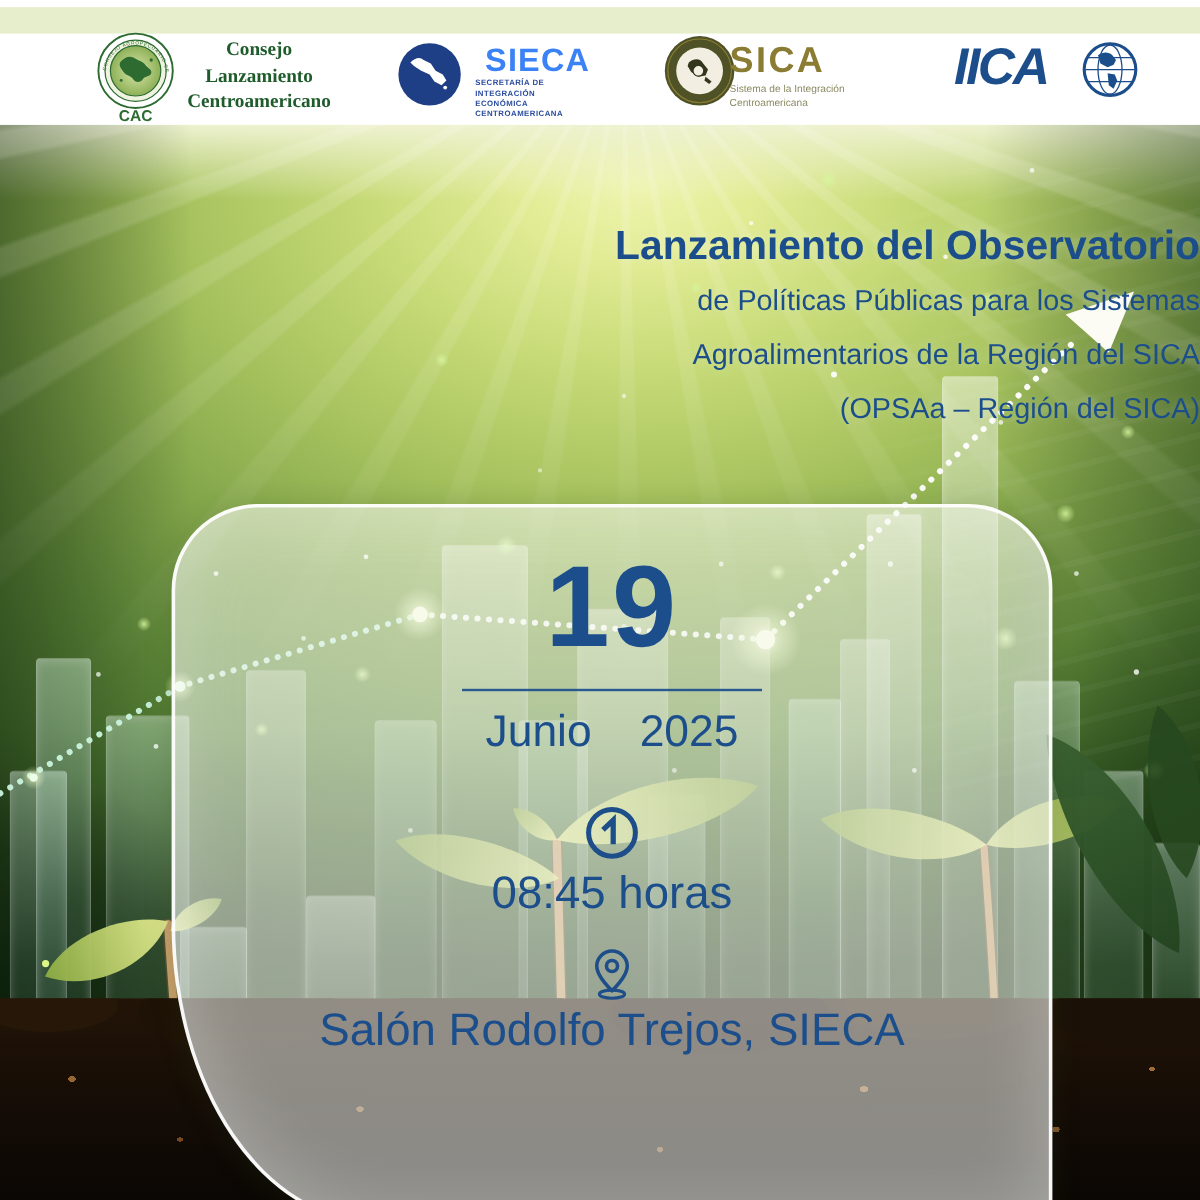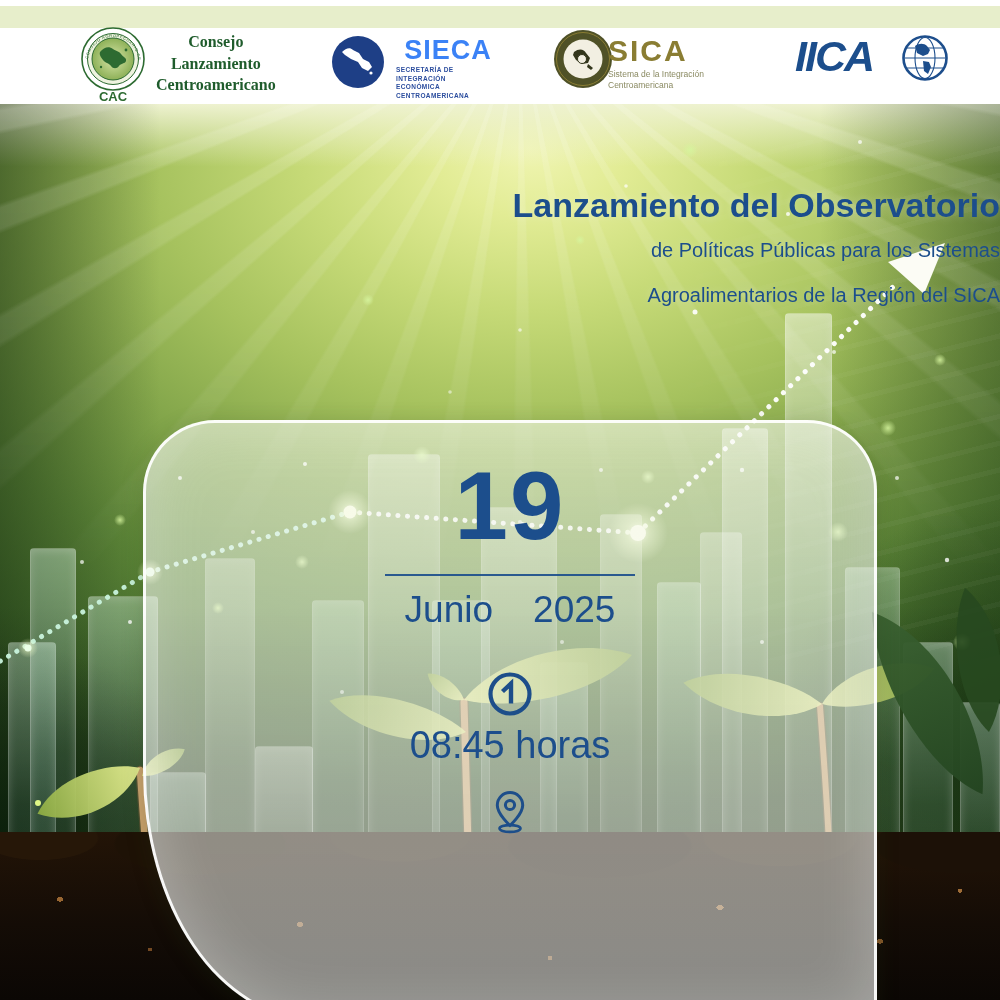--- a/index.html
+++ b/index.html
@@ -74,21 +74,21 @@
   .monthyear{margin-top:14px;display:flex;gap:40px;font-size:37px;line-height:40px;}
   .icon-clock{margin-top:40px;width:48px;height:48px;}
   .time{margin-top:6px;font-size:38px;line-height:42px;}
   .icon-pin{margin-top:20px;width:50px;height:52px;}
   .loc{margin-top:0;font-size:38px;line-height:42px;}
 
   
   .titleblock{position:absolute;left:0;right:0;top:182px;text-align:right;color:var(--blue);
     text-shadow:0 0 10px rgba(255,255,255,.25);}
   .t1{font-size:34px;font-weight:700;line-height:46px;}
-  .t2,.t3,.t4{font-size:20px;font-weight:400;line-height:45px;}
+  .t2,.t3,.t4{font-size:24px;font-weight:400;line-height:45px;}
 
   
   .hdr{position:absolute;left:0;top:0;right:0;height:104px;background:#ffffff;}
   .strip{position:absolute;left:0;right:0;top:6px;height:22px;background:var(--strip);}
   .logo{position:absolute;}
   .logo-cac{left:80px;top:26px;width:230px;height:78px;}
   .cac-seal{position:absolute;left:0;top:0;}
   .cac-abbr{position:absolute;left:0;top:63px;width:66px;text-align:center;
     font-family:Liberation Sans, sans-serif;font-size:13px;font-weight:700;color:var(--green);}
   .cac-name{position:absolute;left:76px;top:5px;font-family:"Liberation Serif",serif;
@@ -255,26 +255,28 @@
     <svg class="icon-clock" viewBox="0 0 48 48">
       <circle cx="24" cy="24" r="19.5" fill="none" stroke="#1d4e8a" stroke-width="4.2"></circle>
       <path d="M16.5,21.5 L25,13.5 L25,33.5" fill="none" stroke="#1d4e8a" stroke-width="4.4"></path>
     </svg>
     <div class="time">08:45 horas</div>
     <svg class="icon-pin" viewBox="0 0 50 50">
       <ellipse cx="25" cy="41.5" rx="10.5" ry="3.4" fill="none" stroke="#1d4e8a" stroke-width="2.6"></ellipse>
       <path d="M25,5.5 C18,5.5 12.3,11.2 12.3,18.2 C12.3,27 25,38.5 25,38.5 C25,38.5 37.7,27 37.7,18.2 C37.7,11.2 32,5.5 25,5.5 Z" fill="none" stroke="#1d4e8a" stroke-width="3"></path>
       <circle cx="25" cy="18" r="4.6" fill="none" stroke="#1d4e8a" stroke-width="3"></circle>
     </svg>
+    <div class="loc">Salón Rodolfo Trejos, SIECA</div>
   </div>
 
   <div class="titleblock">
     <div class="t1">Lanzamiento del Observatorio</div>
     <div class="t2">de Políticas Públicas para los Sistemas</div>
     <div class="t3">Agroalimentarios de la Región del SICA</div>
+    <div class="t4">(OPSAa – Región del SICA)</div>
   </div>
 
   <div class="hdr">
     <div class="strip"></div>
 
     <div class="logo logo-cac">
       <svg class="cac-seal" width="66" height="66" viewBox="0 0 66 66">
         <defs>
           <radialGradient id="cacGlobe">
               <stop offset="0%" stop-color="#d7e6a8"></stop>

